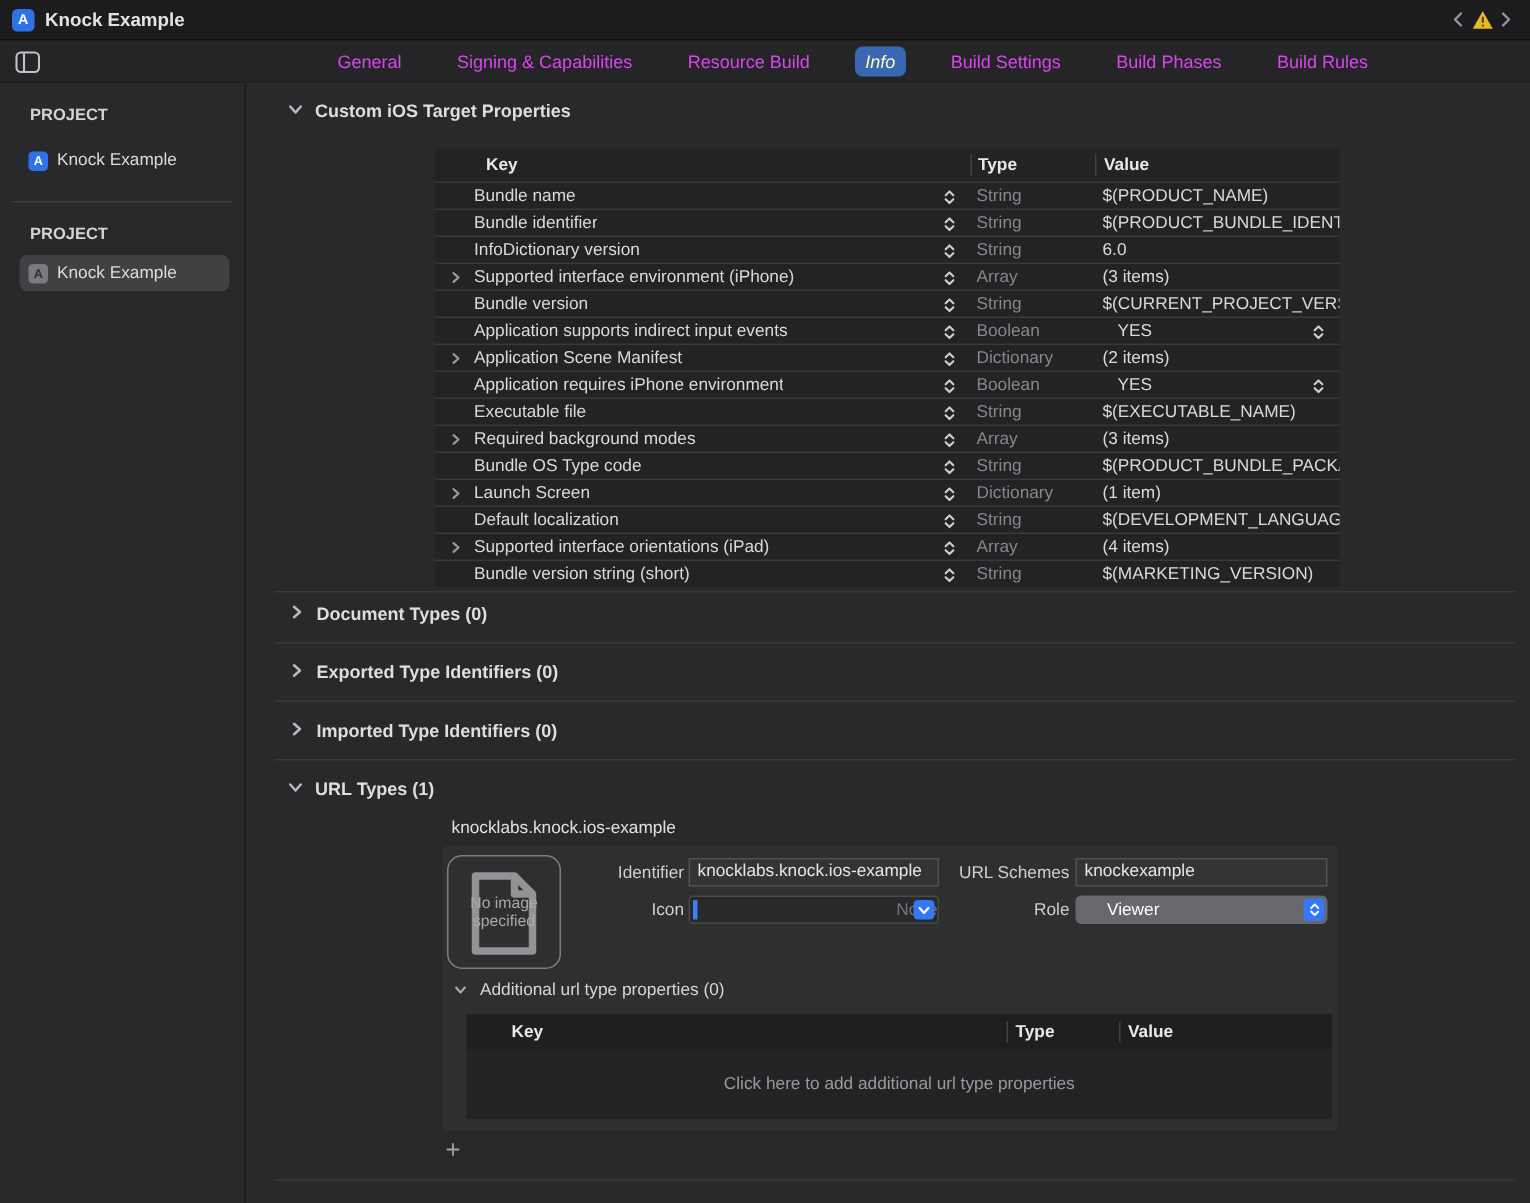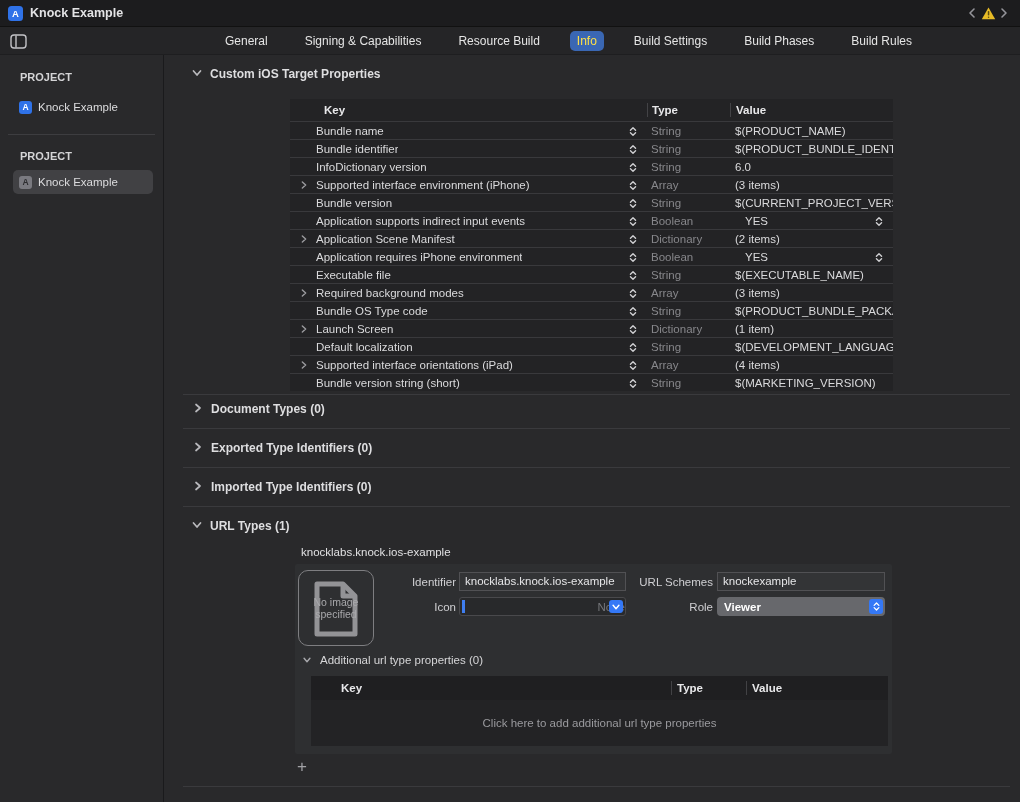--- a/index.html
+++ b/index.html
@@ -27,22 +27,22 @@
   .nav-chev { width:16px; height:16px; display:flex; align-items:center; justify-content:center; }
 
   
   .tabbar {
     height:28px; background:#252527; display:flex; align-items:center;
     border-bottom:1px solid #1e1e20; position:relative;
   }
   .sidebar-toggle { position:absolute; left:9px; top:6px; width:18px; height:16px;
     display:flex; align-items:center; justify-content:center; }
   .tabs { display:flex; align-items:center; gap:23px; margin-left:218px; }
-  .tab { color:#e5e5e5; font-size:12px; padding:3px 7px; border-radius:5px; white-space:nowrap; }
-  .tab.selected { background:#3a67b3; color:#fde047; }
+  .tab { color:#d946ef; font-size:12px; padding:3px 7px; border-radius:5px; white-space:nowrap; }
+  .tab.selected { background:#3a67b3; color:#fef9c3;font-style:italic; }
 
   
   .workspace { display:flex; height:747px; }
   .sidebar {
     width:164px; flex:0 0 auto; background:#29292b;
     border-right:1px solid #1a1a1c; padding-top:16px;
   }
   .side-header { font-weight:bold; font-size:11px; color:#d4d4d6; margin:0 0 0 20px; }
   .side-row { display:flex; align-items:center; gap:6px; margin:14px 0 0 19px; height:20px; }
   .side-row .icon13 { width:13px; height:13px; border-radius:3px; font-size:8.5px; }
@@ -97,21 +97,21 @@
     display:flex; align-items:center; overflow:hidden;
   }
   .combo .accent { width:3px; height:13px; background:#3f7ef0; margin:0 4px 0 2px; }
   .combo .combo-text { color:#76777b; flex:1; }
   .combo-btn {
     position:absolute; right:2px; top:2px; width:14px; height:13px; border-radius:3px;
     background:#3478f6; display:flex; align-items:center; justify-content:center;
   }
   .popup {
     position:absolute; height:19px; background:#67686c; border-radius:4px;
-    display:flex; align-items:center; color:#fff; padding-left:7px;font-weight:bold;
+    display:flex; align-items:center; color:#fff; padding-left:21px;
   }
   .popup-btn {
     position:absolute; right:2px; top:2px; width:14px; height:15px; border-radius:3px;
     background:#3478f6; display:flex; align-items:center; justify-content:center;
   }
   .additional-head {
     position:absolute; left:7px; top:90px; display:flex; gap:8px; align-items:center;
     color:#d6d6d8; font-size:11.5px;
   }
   .inner-table { position:absolute; left:16px; top:112px; width:577px; }

